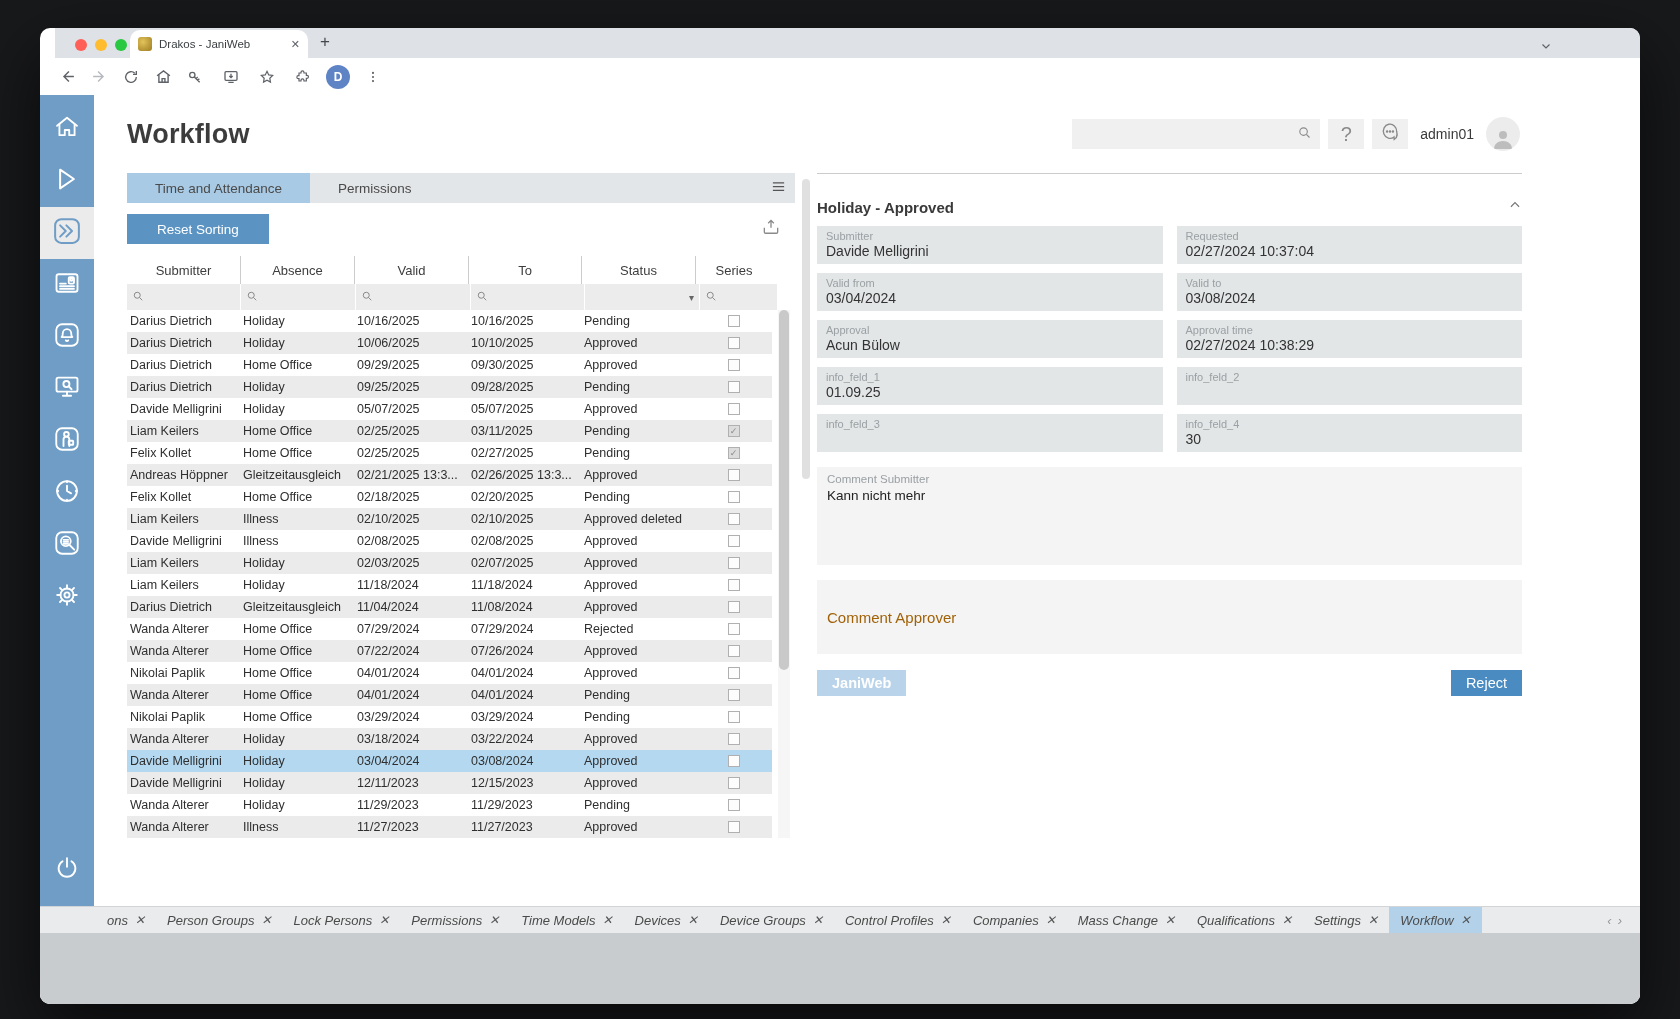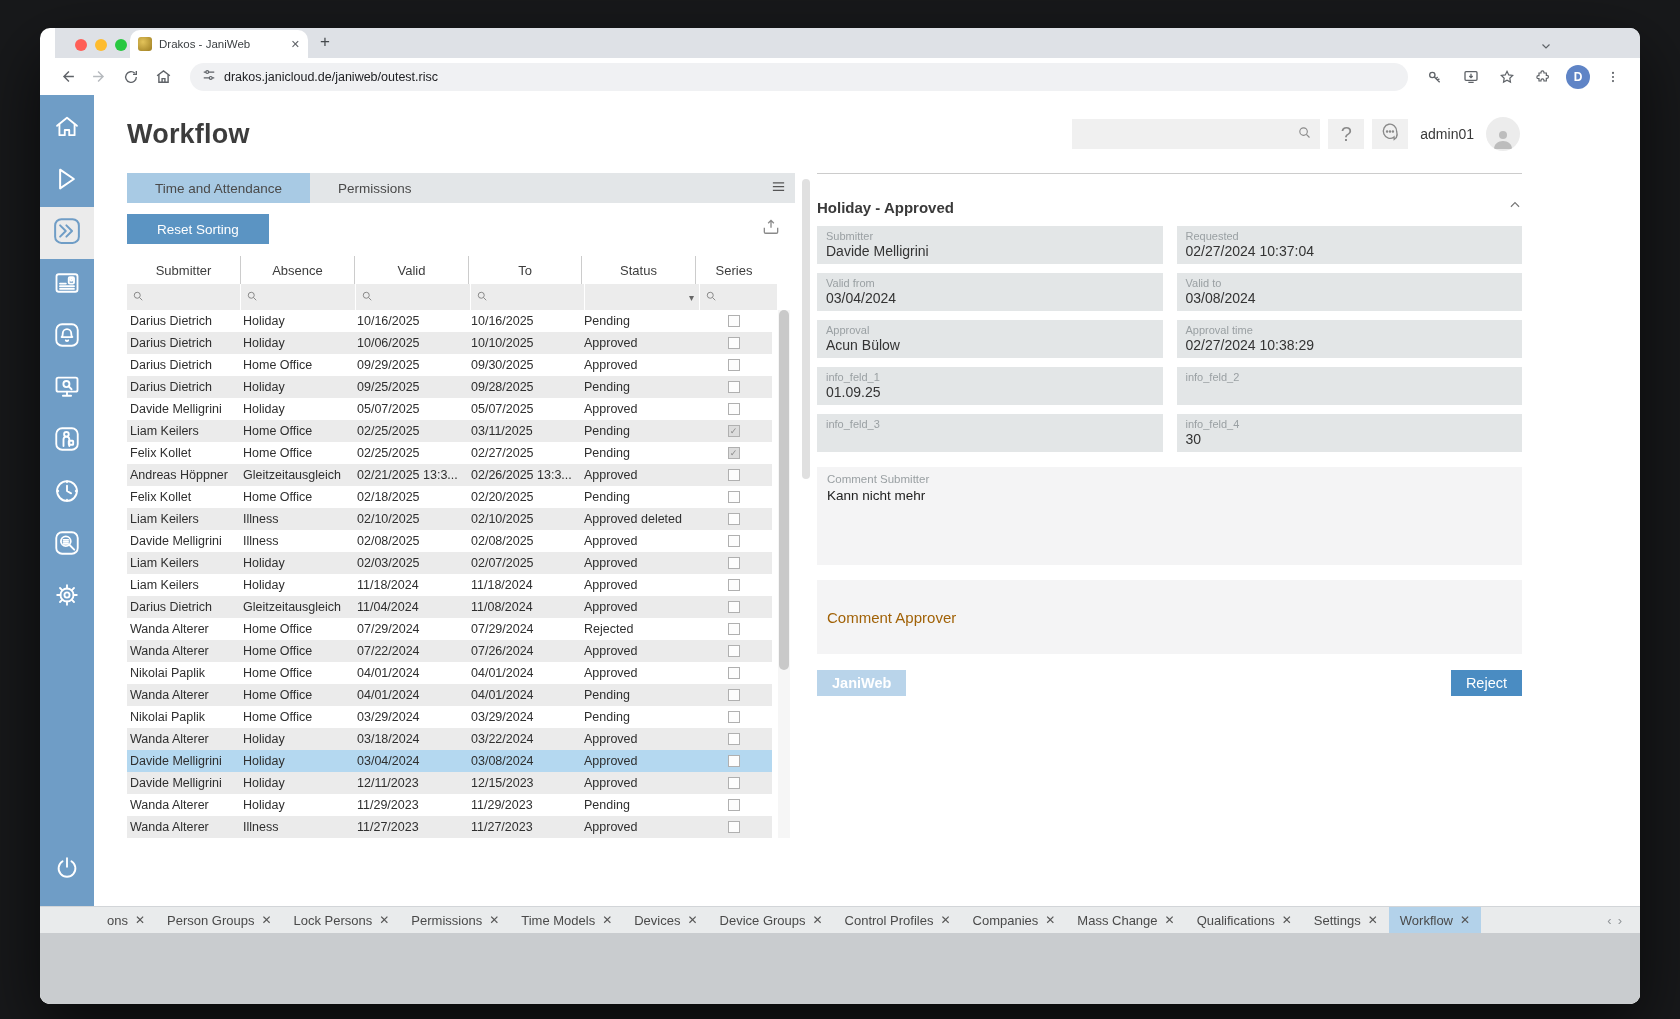--- a/index.html
+++ b/index.html
@@ -112,21 +112,21 @@
   .c-label.big { font-size:15px; color:#a16207; }
   .c-value { font-size:13.5px; color:#222; margin-top:3px; }
   .detail-btns { margin-top:16px; display:flex; }
   .btn-approve { background:#b9d4ea; color:#fff; font-size:14.5px; font-weight:600; border:none;
                  padding:5px 15px; }
   .btn-reject { margin-left:auto; background:#4a8cc2; color:#fff; font-size:14.5px; font-weight:400;
                 border:none; padding:5px 15px; }
 
   
   .bottom-bar { height:27px; background:#e9ebec; border-top:1px solid #d2d5d8; display:flex;
-                align-items:center; flex:none; overflow:hidden; padding-left:56px; }
+                align-items:center; flex:none; overflow:hidden; padding-left:56px;font-style:italic; }
   .btab { height:27px; display:flex; align-items:center; gap:7px; padding:0 11px; font-size:13px; color:#4a4a4a;
           white-space:nowrap; }
   .btab .x { font-size:12px; color:#555; }
   .btab.active { background:#b3d2ea; }
   .bb-nav { margin-left:auto; display:flex; gap:6px; padding-right:18px; color:#909497; font-size:13px; }
 
   .footer { height:71px; background:#c9cccf; flex:none; }
 </style>
 </head>
 <body>
@@ -169,30 +169,20 @@
           <path d="M20 3v5h-5" stroke-width="2"></path>
         </svg>
     </span>
     <span class="nav-ic">
       <svg width="17" height="17" viewBox="0 0 24 24" fill="none" stroke="currentColor" stroke-width="2">
           <path d="M3 11l9-7 9 7"></path>
           <path d="M5.5 9.5V20h13V9.5"></path>
           <path d="M10 20v-5h4v5"></path>
         </svg>
     </span>
-    <div class="url-pill">
-      <span style="color:#5f6368">
-        <svg width="14" height="14" viewBox="0 0 24 24" fill="none" stroke="currentColor" stroke-width="2">
-            <path d="M3 7h18M3 17h18"></path>
-            <circle cx="9" cy="7" r="2.4" fill="#f0f1f3"></circle>
-            <circle cx="15" cy="17" r="2.4" fill="#f0f1f3"></circle>
-          </svg>
-      </span>
-      <span class="url-text">drakos.janicloud.de/janiweb/outest.risc</span>
-    </div>
     <div class="right-ics">
       <span class="nav-ic">
         <svg width="16" height="16" viewBox="0 0 24 24" fill="none" stroke="currentColor" stroke-width="2">
             <circle cx="8" cy="9" r="4"></circle>
             <path d="M11 12l8 8M16 17l2.5-2.5M13.5 14.5l2.5-2.5"></path>
           </svg>
       </span>
       <span class="nav-ic">
         <svg width="16" height="16" viewBox="0 0 24 24" fill="none" stroke="currentColor" stroke-width="2">
             <rect x="3" y="4" width="18" height="13" rx="1.5"></rect>

